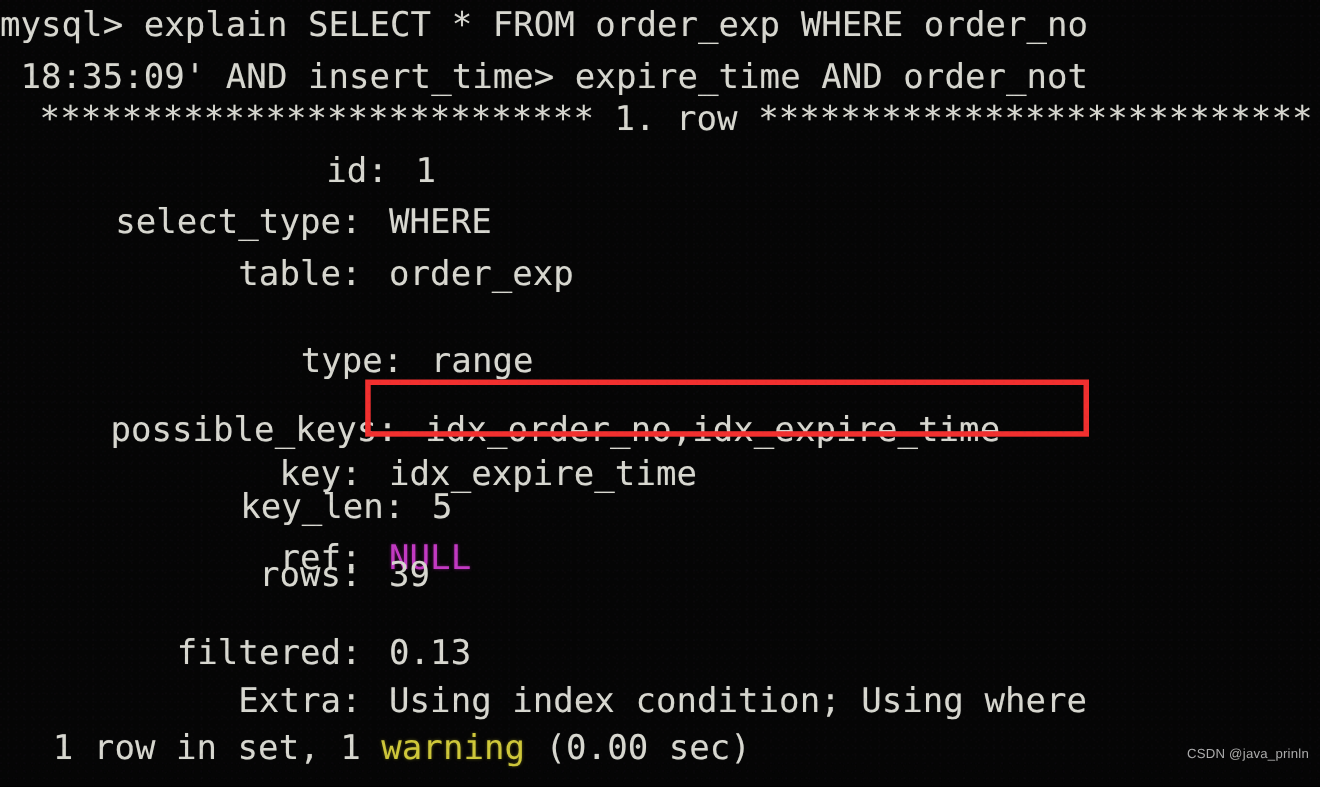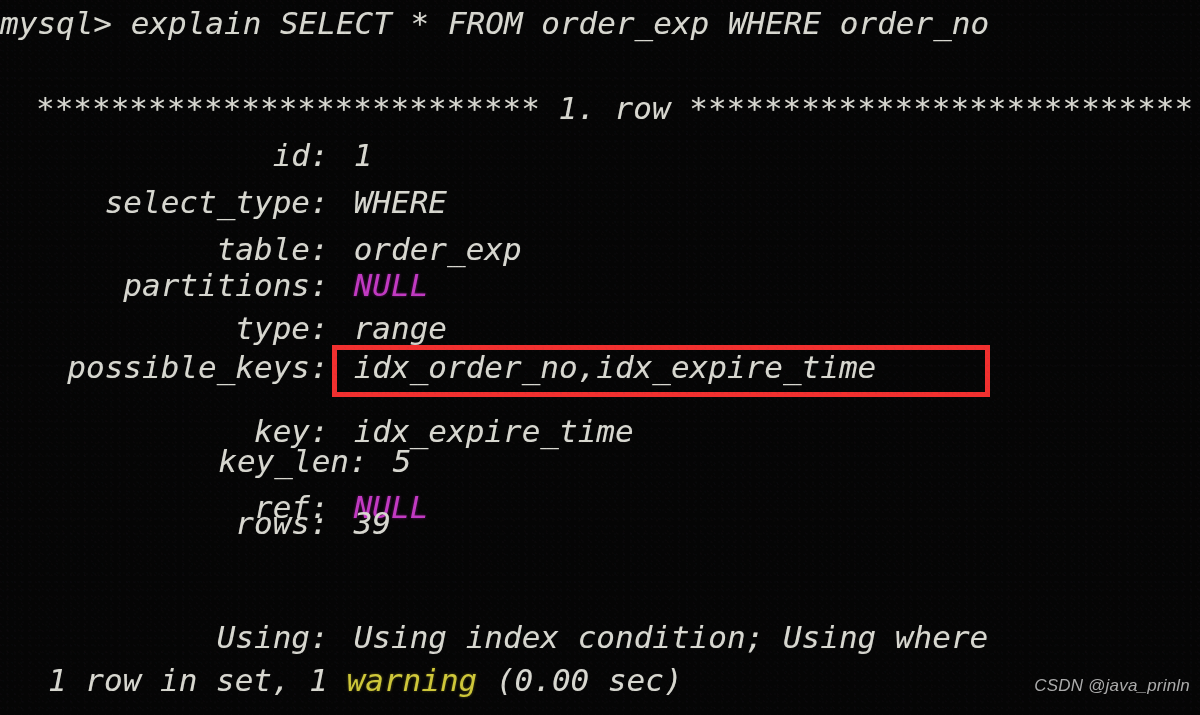--- a/index.html
+++ b/index.html
@@ -11,21 +11,20 @@
     position: relative;
     width: 1200px;
     height: 715px;
     background: #050505;
     overflow: hidden;
     font-family: "DejaVu Sans Mono", "Liberation Mono", monospace;
     font-size: 31px;
     line-height: 47px;
     color: #d8d8d0;
     letter-spacing: 0px;
-    font-style: italic;
   }
   
   #noise {
     position: absolute;
     inset: 0;
     pointer-events: none;
     opacity: 0.16;
     background-image:
       radial-gradient(circle at 12% 18%, rgba(80,40,90,0.35) 0 1px, transparent 1px),
       radial-gradient(circle at 37% 62%, rgba(40,70,90,0.30) 0 1px, transparent 1px),
@@ -60,58 +59,59 @@
     height: 52px;
     border: 5px solid #f2302f;
     box-sizing: border-box;
     pointer-events: none;
   }
   #watermark {
     position: absolute;
     right: 10px;
     bottom: 6px;
     font-family: "Liberation Sans", sans-serif;
-    font-size: 17px;
+    font-size: 12px;
     color: #b9b9b9;
     letter-spacing: 0.2px;
     opacity: 0.92;
   }
 </style>
 </head>
 <body>
 
 <div id="terminal">
 
   <div class="line" style="top:0px;">mysql&gt; explain SELECT * FROM order_exp WHERE order_no</div>
 
+  <div class="line" style="top:47px;"> 18:35:09' AND insert_time&gt; expire_time AND order_not</div>
 
   <div class="line stars" style="top:85px;">*************************** 1. row ***************************</div>
 
-  <div class="line" style="top:132px;"><span class="row-label">id</span><span>:</span><span class="row-sep"> </span><span>1</span></div>
+  <div class="line" style="top:132px;padding-left:24px;"><span class="row-label">id</span><span>:</span><span class="row-sep"> </span><span>1</span></div>
 
   <div class="line" style="top:179px;"><span class="row-label">select_type</span><span>:</span><span class="row-sep"> </span><span>WHERE</span></div>
 
   <div class="line" style="top:226px;"><span class="row-label">table</span><span>:</span><span class="row-sep"> </span><span>order_exp</span></div>
 
-  <div class="line" style="top:262px;"><span class="row-label">partitions</span><span>:</span><span class="row-sep"> </span><span class="val-null">NULL</span></div>
 
-  <div class="line" style="top:305px;"><span class="row-label">type</span><span>:</span><span class="row-sep"> </span><span>range</span></div>
+  <div class="line" style="top:305px;margin-left:38px;"><span class="row-label">type</span><span>:</span><span class="row-sep"> </span><span>range</span></div>
 
-  <div class="line" style="top:344px;"><span class="row-label">possible_keys</span><span>:</span><span class="row-sep"> </span><span>idx_order_no,idx_expire_time</span></div>
+  <div class="line" style="top:368px;padding-left:33px;"><span class="row-label">possible_keys</span><span>:</span><span class="row-sep"> </span><span>idx_order_no,idx_expire_time</span></div>
 
   <div class="line" style="top:392px;margin-top:16px;"><span class="row-label">key</span><span>:</span><span class="row-sep"> </span><span>idx_expire_time</span></div>
 
   <div class="line" style="top:438px;margin-left:39px;"><span class="row-label">key_len</span><span>:</span><span class="row-sep"> </span><span>5</span></div>
 
   <div class="line" style="top:484px;"><span class="row-label">ref</span><span>:</span><span class="row-sep"> </span><span class="val-null">NULL</span></div>
 
   <div class="line" style="top:500px;"><span class="row-label">rows</span><span>:</span><span class="row-sep"> </span><span>39</span></div>
 
+  <div class="line" style="top:571px;"><span class="row-label">filtered</span><span>:</span><span class="row-sep"> </span><span>0.13</span></div>
 
-  <div class="line" style="top:614px;"><span class="row-label">Using</span><span>:</span><span class="row-sep"> </span><span>Using index condition; Using where</span></div>
+  <div class="line" style="top:614px;"><span class="row-label">Extra</span><span>:</span><span class="row-sep"> </span><span>Using index condition; Using where</span></div>
 
   <div class="line" style="top:657px;margin-left:48px;"><span>1 row in set, 1 </span><span class="val-warn">warning</span><span> (0.00 sec)</span></div>
 
   <div id="highlight-box"></div>
 
   <div id="noise"></div>
 
   <div id="watermark">CSDN @java_prinln</div>
 </div>
 

